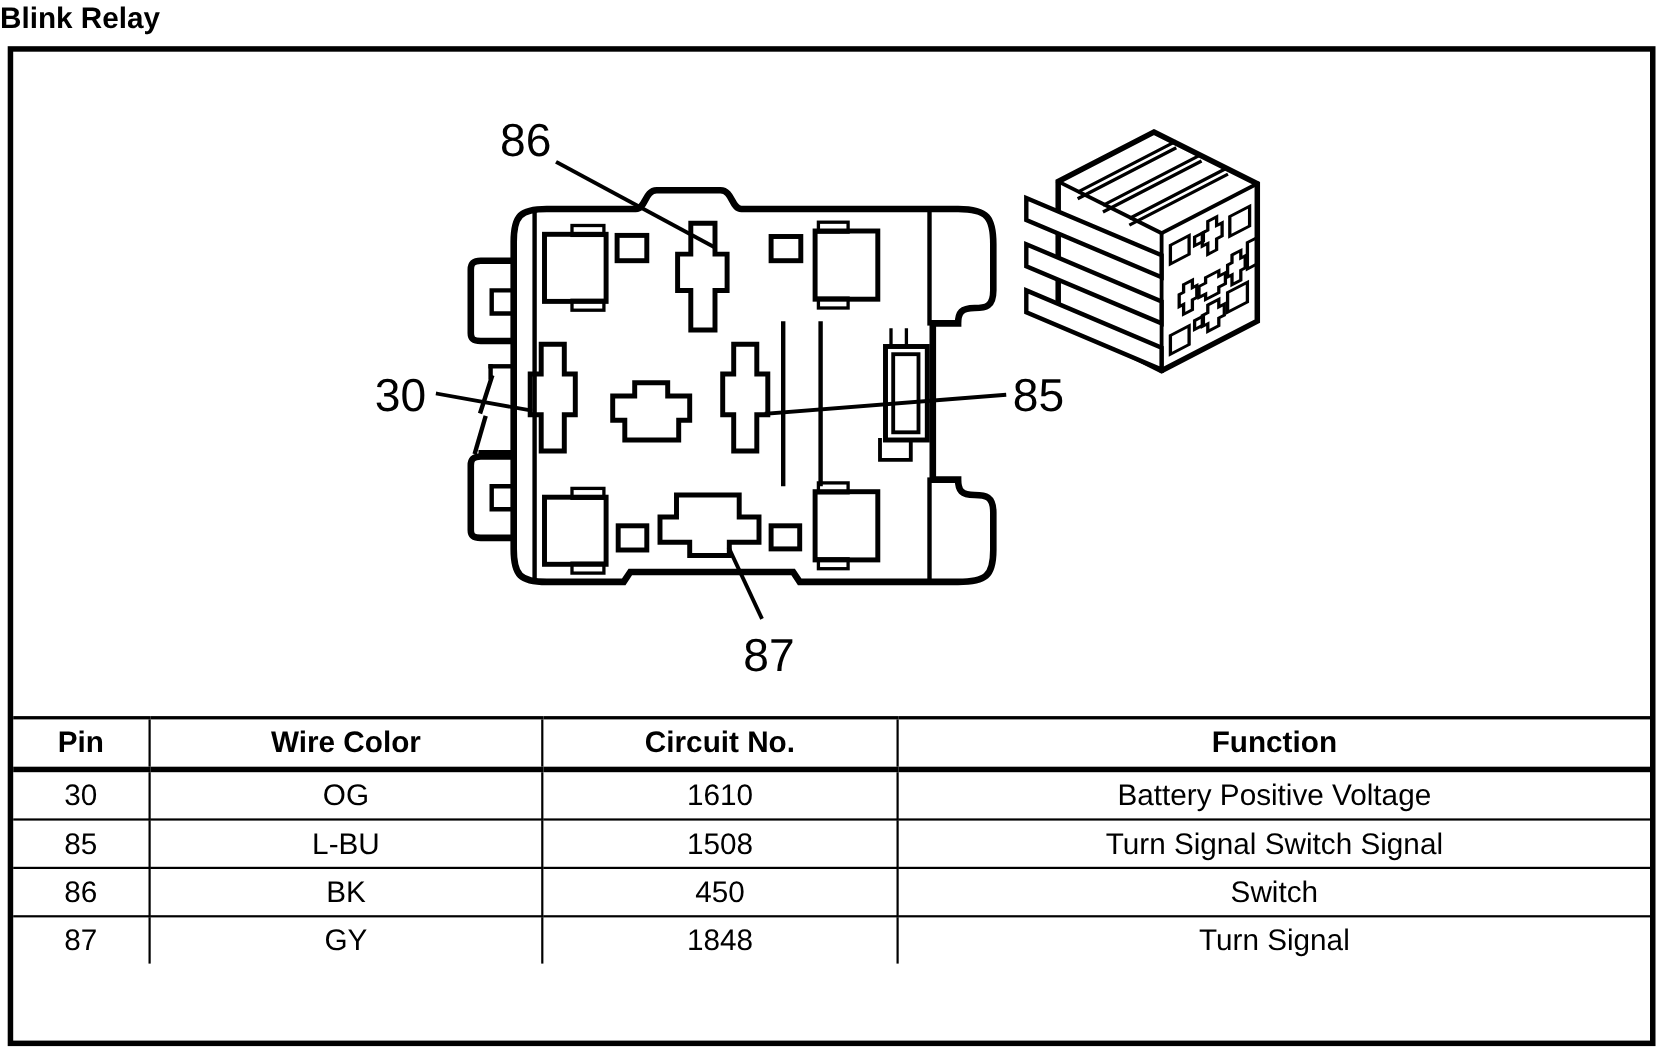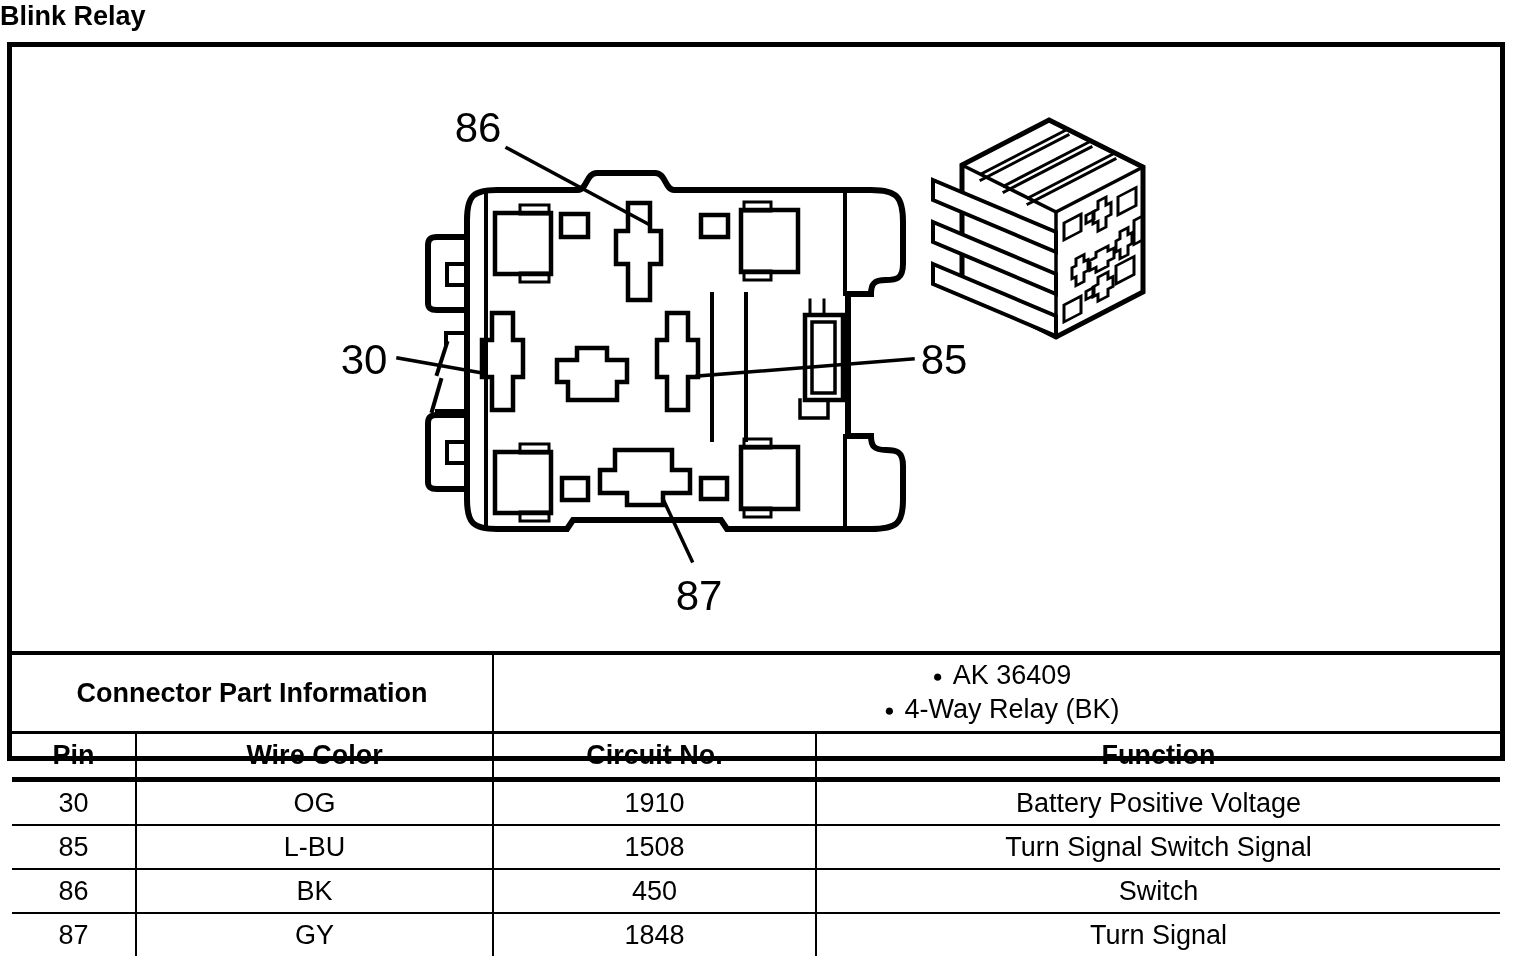--- a/index.html
+++ b/index.html
@@ -6,21 +6,21 @@
   body{
     width:1520px;height:956px;position:relative;overflow:hidden;
     font-family:"Liberation Sans", sans-serif;color:#000;
     -webkit-font-smoothing:antialiased;
   }
   .page-title{
     position:absolute;top:1px;left:0;width:100%;
     text-align:left;font-size:27px;font-weight:bold;
   }
   .frame{
-    position:absolute;left:7px;top:42px;width:1498px;height:719px;
+    position:absolute;left:7px;top:42px;width:1498px;height:909px;
     border:5px solid #000;box-sizing:border-box;background:#fff;
   }
   .diagram-area{width:1488px;height:604px;display:block;}
   .diagram-area svg{display:block;}
   table.conn{
     width:100%;border-collapse:collapse;table-layout:fixed;
     font-size:27px;
   }
   table.conn td{
     border:2px solid #000;vertical-align:middle;text-align:center;
@@ -172,37 +172,30 @@
   </div>
 
   <table class="conn">
     <colgroup>
       <col style="width:124px">
         <col style="width:357px">
         <col style="width:323px">
         <col>
     </colgroup>
     <tbody>
-        <tr class="partinfo-row">
-      <td colspan="2" class="partinfo-label">Connector Part Information</td>
-      <td colspan="2" class="partinfo-bullets">
-        <div class="bullet-line"><span class="bullet-dot">●</span><span>AK 36409</span></div>
-        <div class="bullet-line"><span class="bullet-dot">●</span><span>4-Way Relay (BK)</span></div>
-      </td>
-    </tr>
     <tr class="header-row">
       <td>Pin</td>
       <td>Wire Color</td>
       <td>Circuit No.</td>
       <td>Function</td>
     </tr>
     <tr class="data-row">
       <td>30</td>
       <td>OG</td>
-      <td>1910</td>
+      <td>1610</td>
       <td class="fn-center">Battery Positive Voltage</td>
     </tr>
     <tr class="data-row">
       <td>85</td>
       <td>L-BU</td>
       <td>1508</td>
       <td class="fn-left">Turn Signal Switch Signal</td>
     </tr>
     <tr class="data-row">
       <td>86</td>

